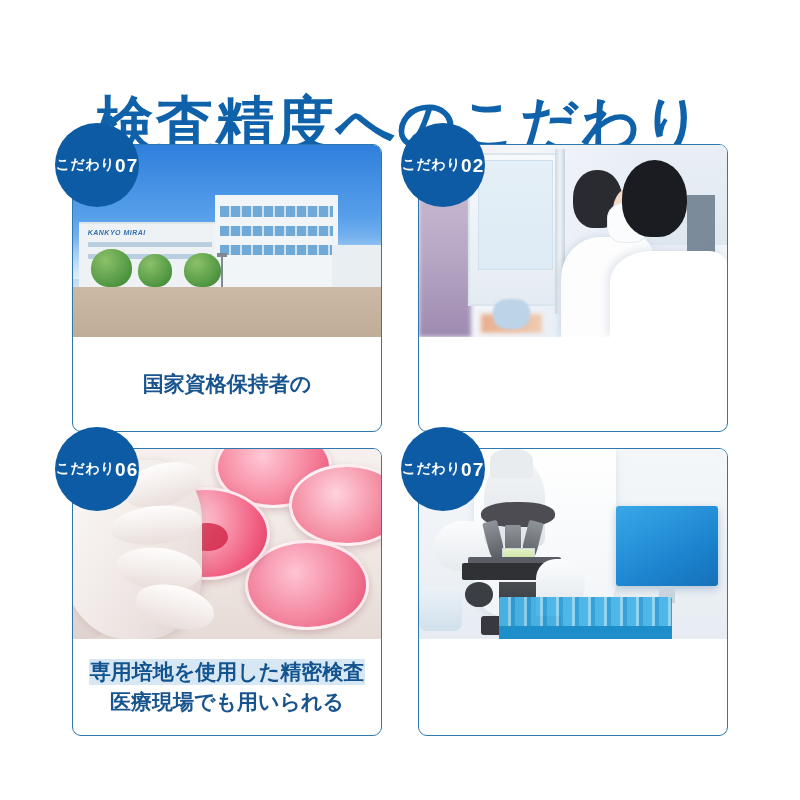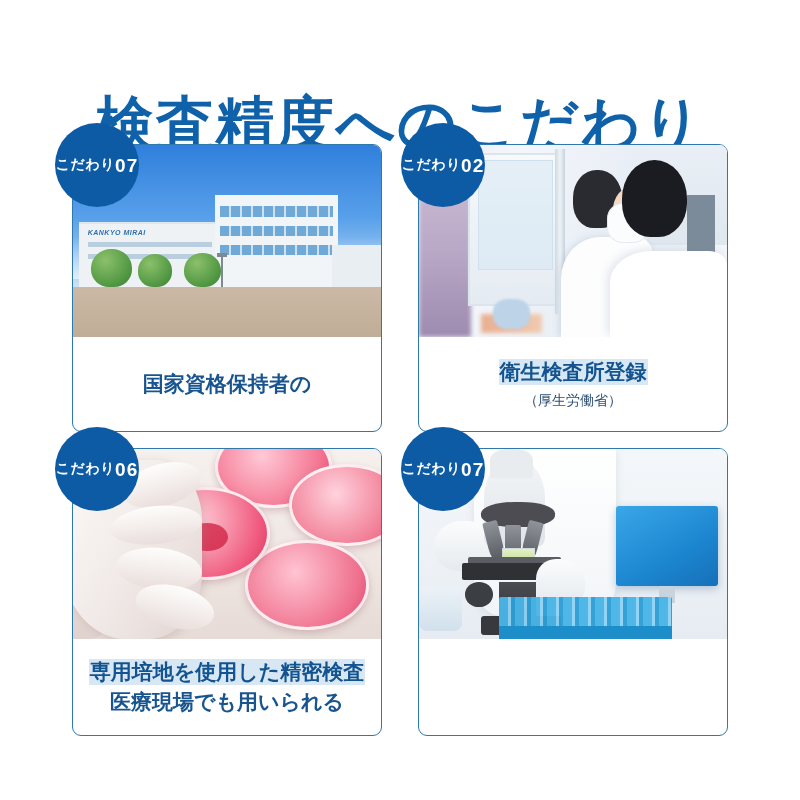--- a/index.html
+++ b/index.html
@@ -284,24 +284,20 @@
           <div class="lab2-ear-b"></div>
           <div class="lab2-head-b"></div>
           <div class="lab2-tools"></div>
           <div class="lab2-hand"></div>
         </div>
       </div>
       <div class="badge">
         <span class="badge-kodawari">こだわり</span>
         <span class="badge-num">02</span>
       </div>
-      <div class="card-caption">
-        <div class="cap-line"><span class="hl">衛生検査所登録</span></div>
-        <div class="cap-sub">（厚生労働省）</div>
-      </div>
     </div>
 
     <div class="card row2">
       <div class="card-photo">
         <div class="ph-petri">
           <div class="dish d1"></div>
           <div class="dish d2"></div>
           <div class="dish d3"></div>
           <div class="dish d4"></div>
           <div class="arm"></div>

